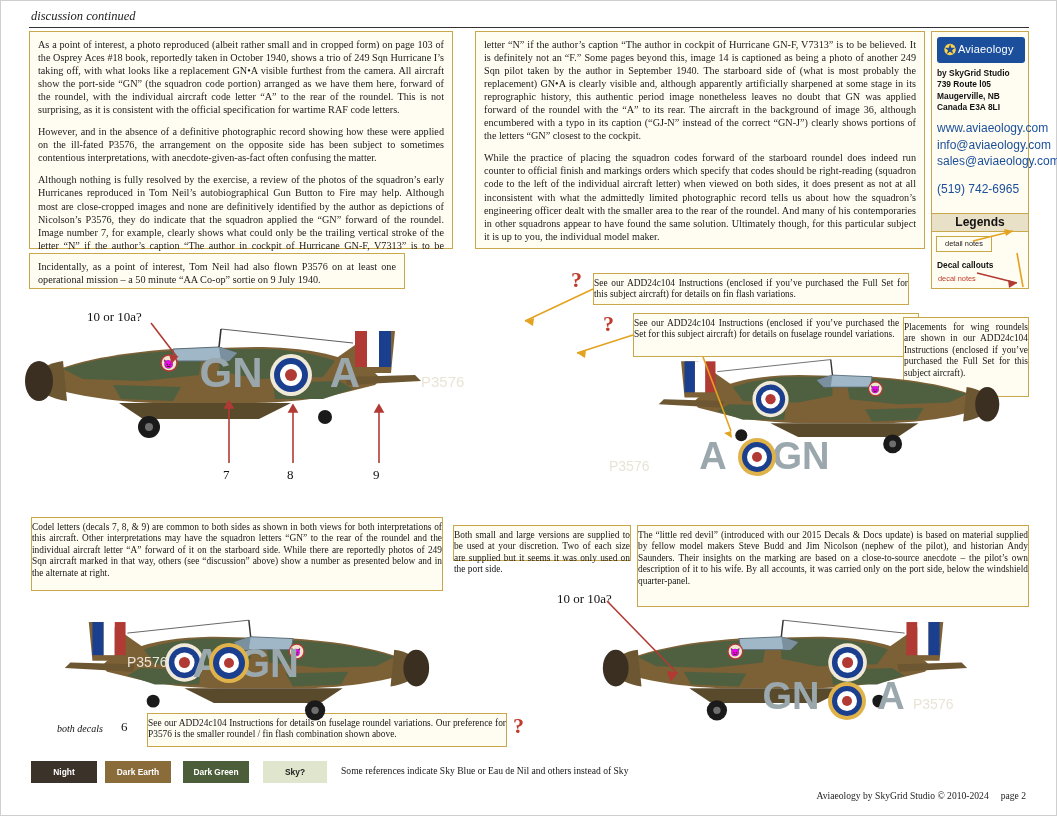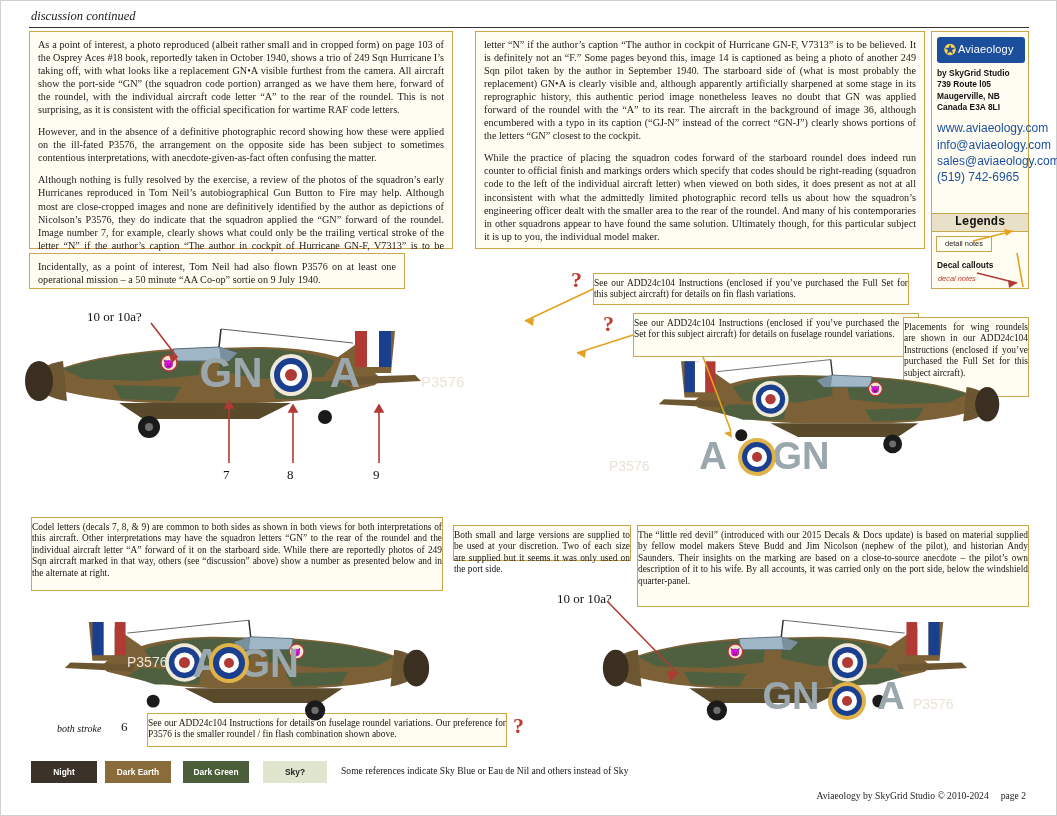--- a/index.html
+++ b/index.html
@@ -65,31 +65,31 @@
   .brand-addr{font-family:"Liberation Sans",sans-serif;font-weight:bold;font-size:8.4px;color:#111;line-height:1.35;}
   .brand-web{font-family:"Liberation Sans",sans-serif;font-weight:normal;font-size:12px;color:#1b4f9c;line-height:1.35;margin-top:7px;}
 
   
   .legendbox{
     position:absolute;left:930px;top:212px;width:98px;height:76px;
     border:1px solid #c9a84c;background:#fffdf2;box-sizing:border-box;
   }
   .legend-title{
     background:#e8e1c8;border-bottom:1px solid #c9a84c;
-    font-family:Liberation Mono, monospace;font-weight:bold;font-size:12px;
+    font-family:Liberation Sans, sans-serif;font-weight:bold;font-size:12px;
     text-align:center;padding:1px 0 2px 0;
   }
   .legend-row{position:relative;height:24px;}
   .legend-chip{
     position:absolute;left:4px;top:4px;width:54px;height:14px;
     border:1px solid #c9a84c;background:#fffdf2;
     font-size:7.4px;font-family:"Liberation Sans",sans-serif;
     text-align:center;line-height:14px;color:#222;
   }
-  .legend-chip.decal{color:#c0392b;font-style:italic;border:none;background:none;text-align:left;left:6px;}
+  .legend-chip.decal{color:#c0392b;border:none;background:none;text-align:left;left:6px;}
   .legend-label{
     position:absolute;left:5px;top:4px;font-family:"Liberation Sans",sans-serif;
     font-size:8.4px;font-weight:bold;
   }
 
   
   .callout{
     position:absolute;border:1px solid #c9a84c;background:#fffdf2;
     box-sizing:border-box;padding:4px 0;
     font-size:9.4px;line-height:1.22;text-align:justify;color:#151515;
@@ -151,21 +151,21 @@
       <span class="star">✪</span>
       <span class="txt">Aviaeology</span>
     </div>
     <div class="brand-addr">by SkyGrid Studio</div>
     <div class="brand-addr">739 Route l05</div>
     <div class="brand-addr">Maugerville, NB</div>
     <div class="brand-addr">Canada E3A 8LI</div>
     <div class="brand-web">www.aviaeology.com</div>
     <div class="brand-web" style="margin-top:0">info@aviaeology.com</div>
     <div class="brand-web" style="margin-top:0">sales@aviaeology.com</div>
-    <div class="brand-web" style="margin-top:0">(519) 742-6965</div>
+    <div class="brand-web" style="margin-top:12px">(519) 742-6965</div>
   </div>
 
   <div class="legendbox">
     <div class="legend-title">Legends</div>
     <div class="legend-row">
       <div class="legend-chip">detail notes</div>
     </div>
     <div class="legend-row" style="height:20px">
       <div class="legend-label">Decal callouts</div>
     </div>
@@ -189,21 +189,21 @@
   <div class="callout" style="left:146px;top:712px;width:360px;height:34px;">See our ADD24c104 Instructions for details on fuselage roundel variations. Our preference for P3576 is the smaller roundel / fin flash combination shown above.</div>
 
   <div class="callout" style="left:336px;top:762px;width:338px;height:20px;border:none;background:none;padding:2px 0 0 4px;font-size:9.6px;">Some references indicate Sky Blue or Eau de Nil and others instead of Sky</div>
 
   <div class="num" style="left:86px;top:308px;">10 or 10a?</div>
   <div class="num" style="left:222px;top:466px;">7</div>
   <div class="num" style="left:286px;top:466px;">8</div>
   <div class="num" style="left:372px;top:466px;">9</div>
   <div class="num" style="left:556px;top:590px;">10 or 10a?</div>
   <div class="num" style="left:120px;top:718px;">6</div>
-  <div class="italic-note" style="left:56px;top:722px;">both stroke</div>
+  <div class="italic-note" style="left:56px;top:722px;">both decals</div>
 
   <div class="qmark" style="left:570px;top:266px;">?</div>
   <div class="qmark" style="left:602px;top:310px;">?</div>
   <div class="qmark" style="left:512px;top:712px;">?</div>
 
   <div class="swatch dark" style="left:30px;top:760px;background:#3b322a;">Night</div>
   <div class="swatch dark" style="left:104px;top:760px;background:#8a6b3a;">Dark Earth</div>
   <div class="swatch dark" style="left:182px;top:760px;background:#4c5d3a;">Dark Green</div>
   <div class="swatch light" style="left:262px;top:760px;background:#dfe6cd;width:64px;">Sky?</div>
 

